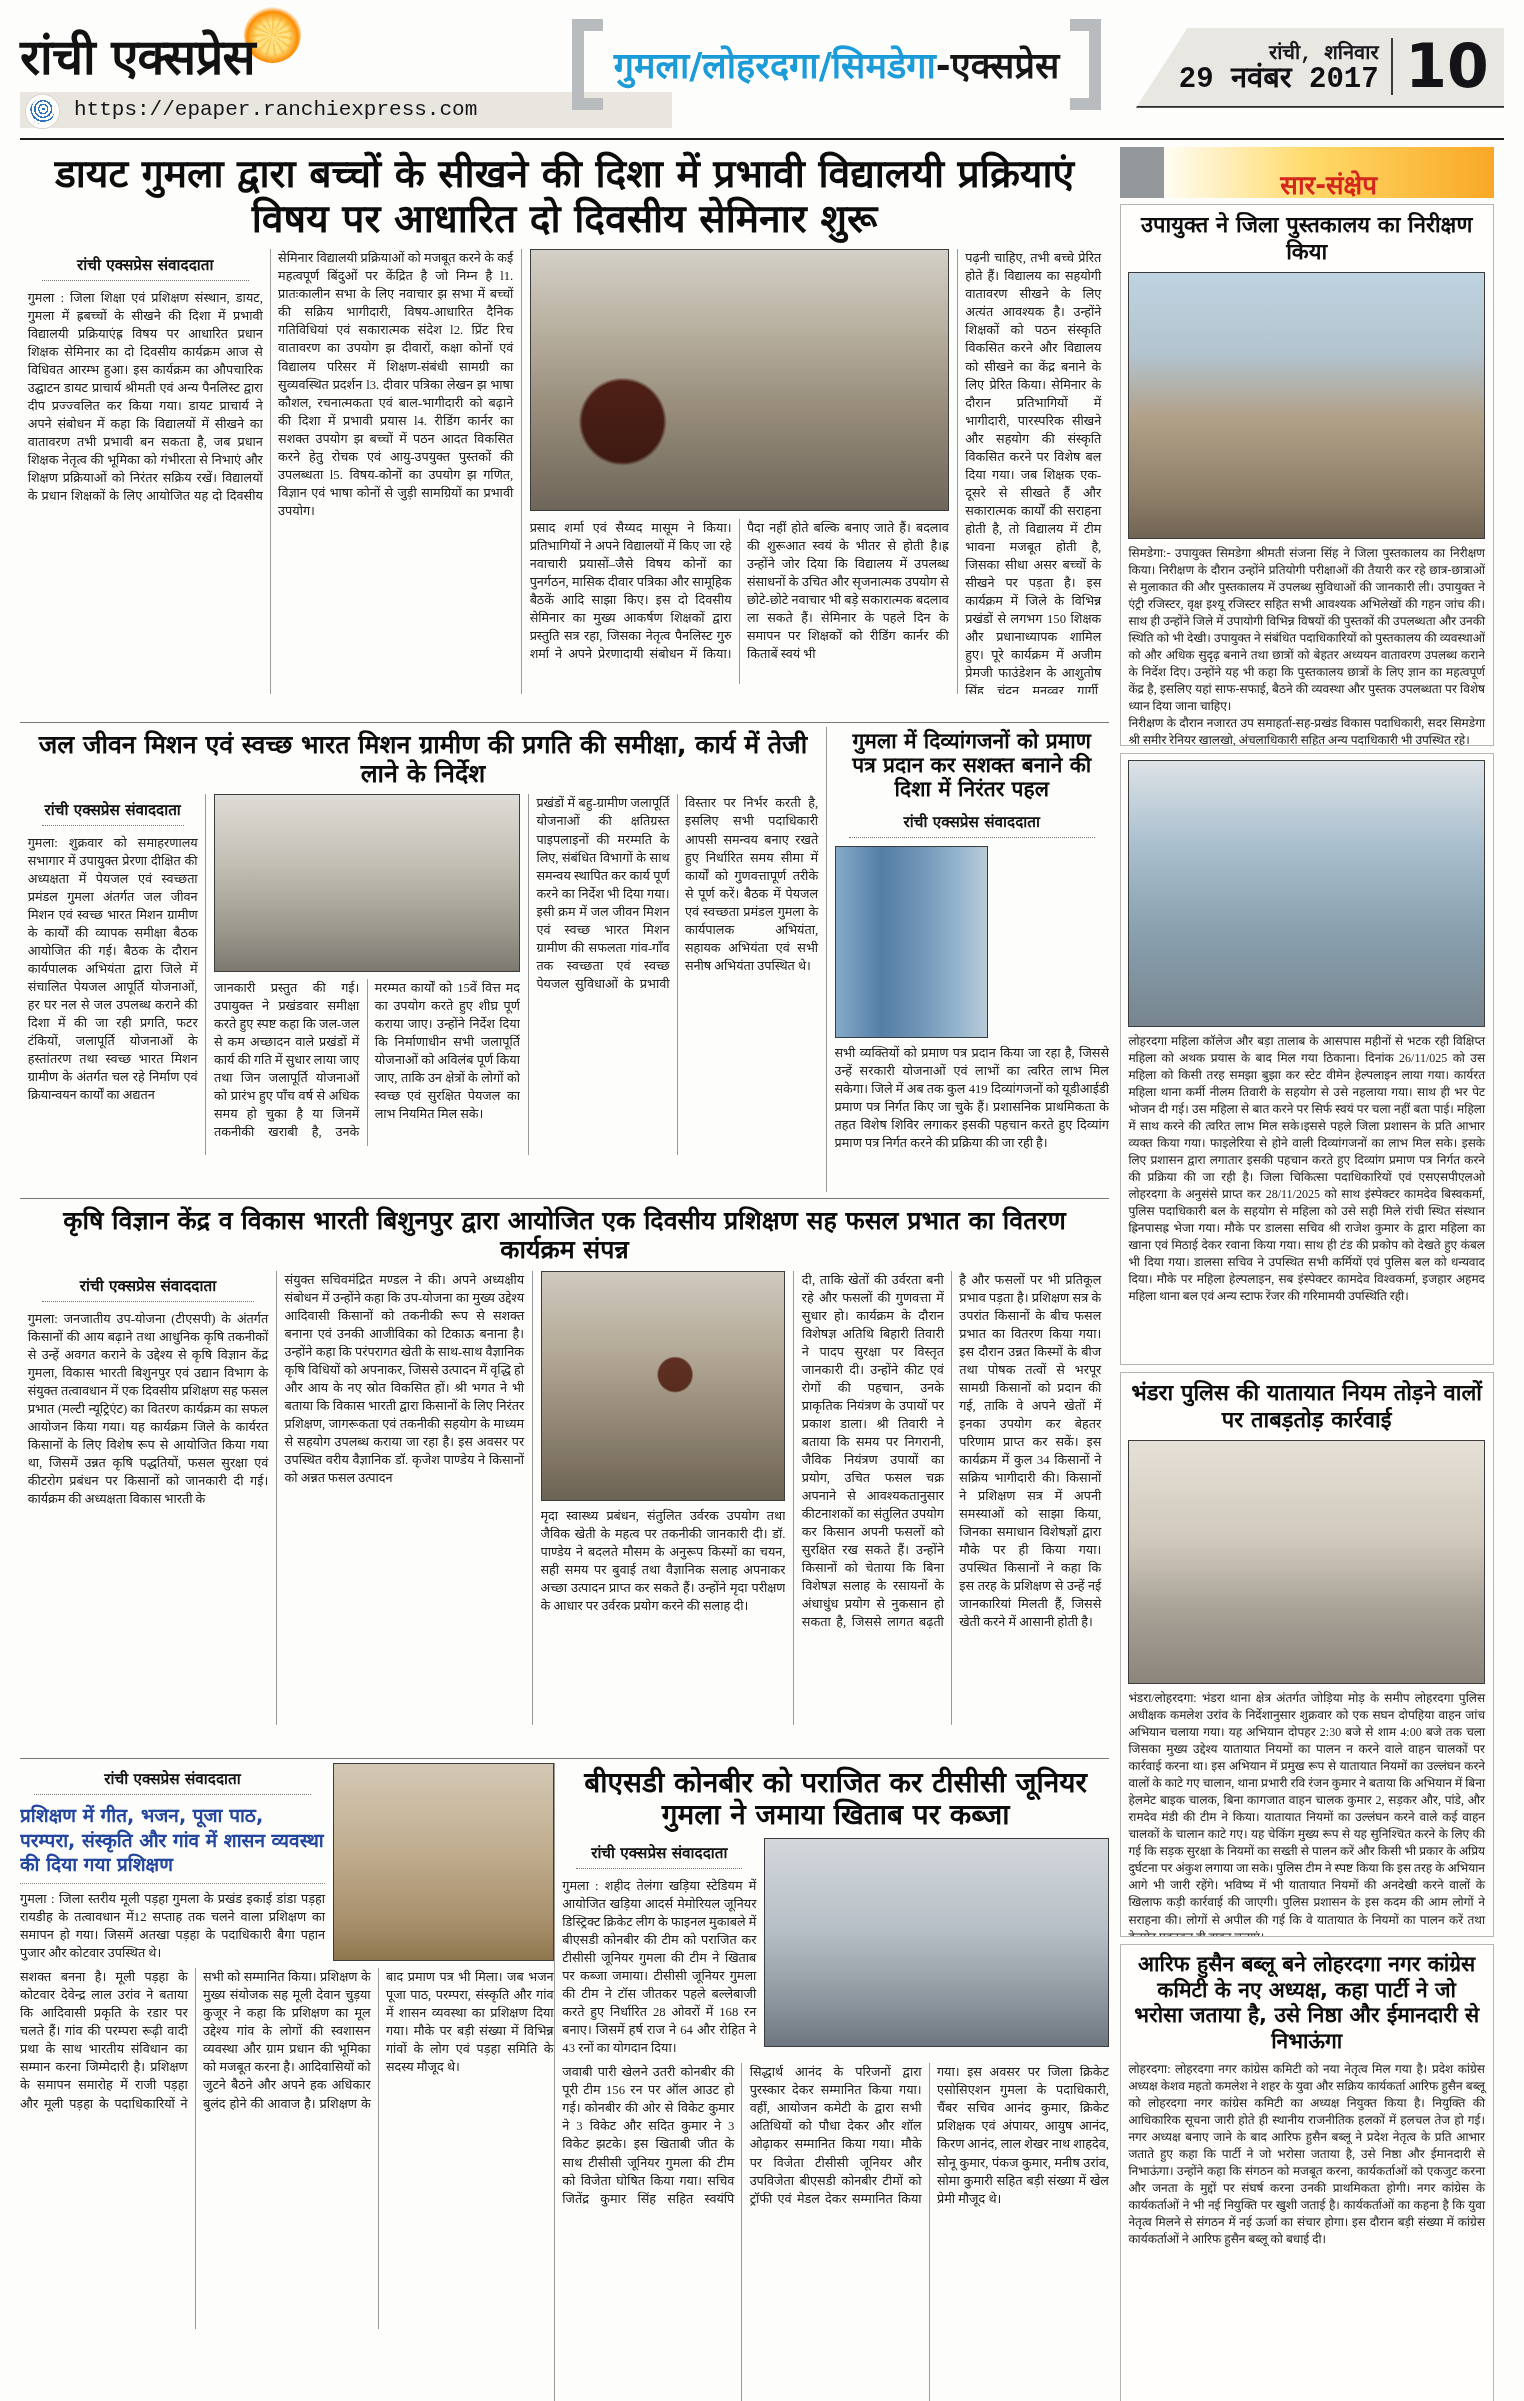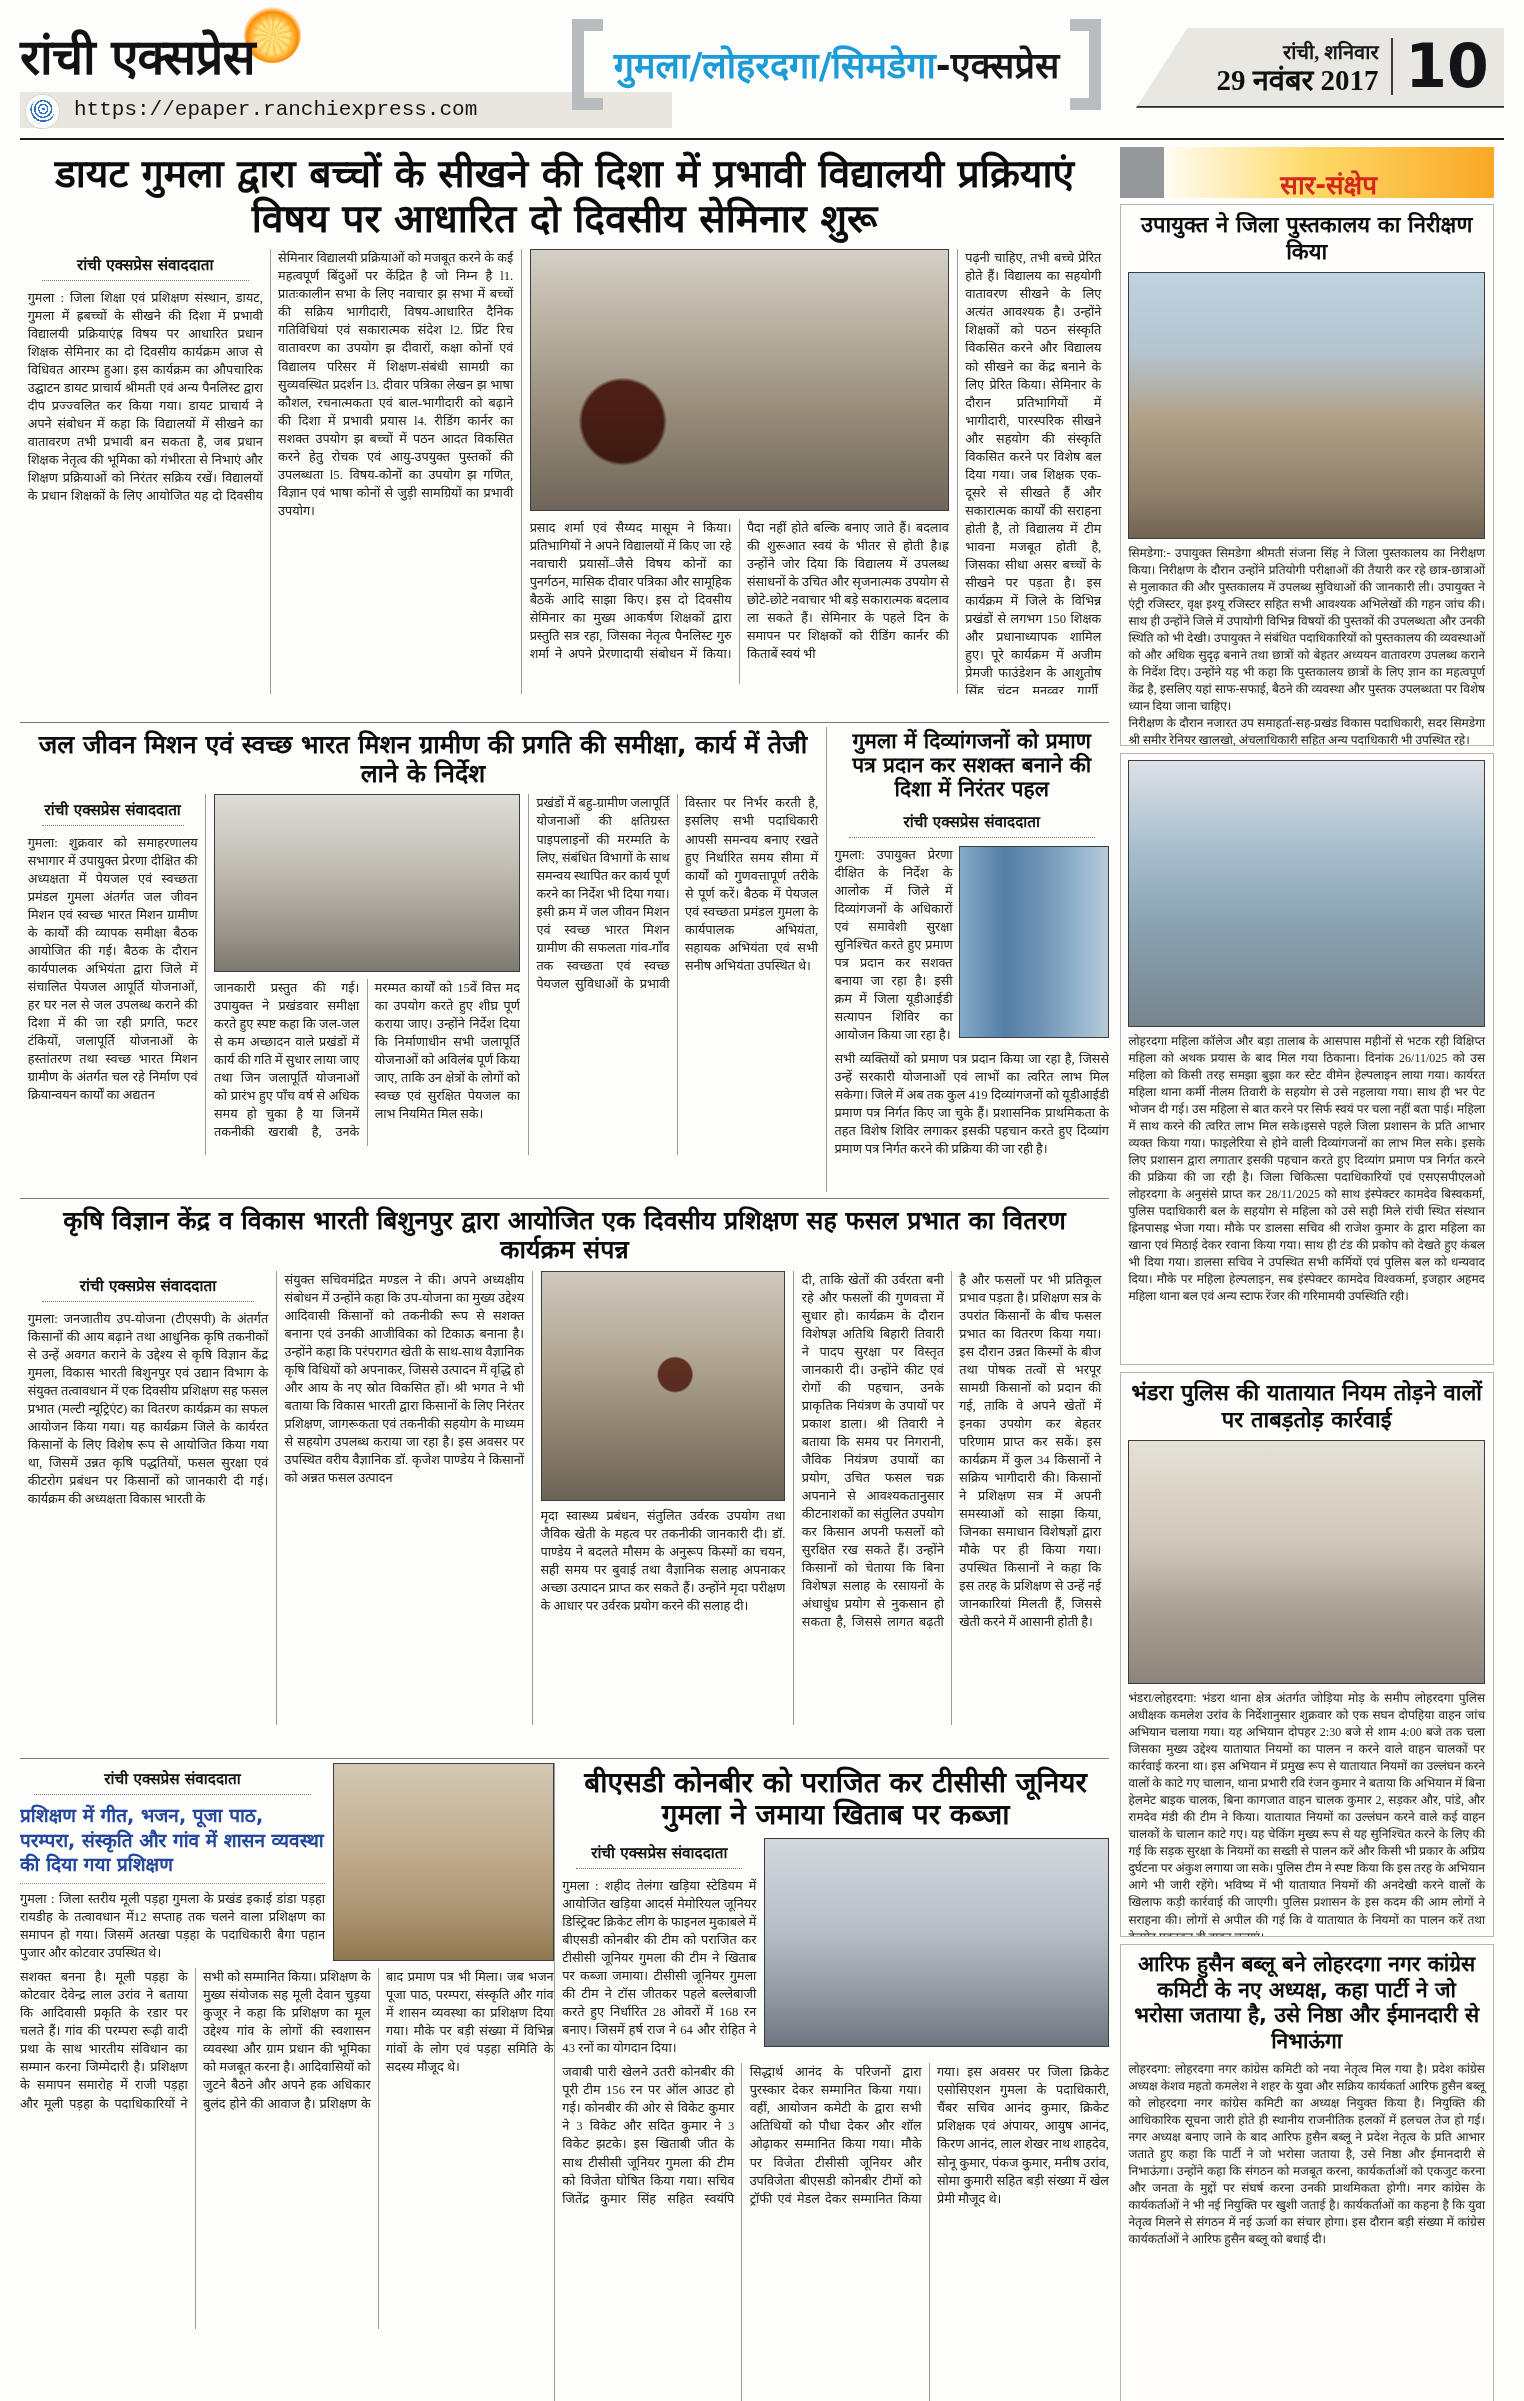--- a/index.html
+++ b/index.html
@@ -27,21 +27,21 @@
   .mast-center { position:absolute; left:552px; top:10.7px; display:flex; align-items:center; height:92px; }
   .bracket { width:31px; height:91px; }
   .bracket.left  { border-left:12.3px solid #b9bcbe; border-top:12.3px solid #b9bcbe; border-bottom:12.3px solid #b9bcbe; }
   .bracket.right { border-right:12.3px solid #b9bcbe; border-top:12.3px solid #b9bcbe; border-bottom:12.3px solid #b9bcbe; }
   .banner-text { font-family:"DejaVu Sans", sans-serif; font-weight:800; font-size:36px; padding:0 10.7px; white-space:nowrap; }
   .banner-text .blue  { color:#1b9cd9; }
   .banner-text .black { color:#161616; }
   .mast-right { margin-left:auto; padding-top:20px; }
   .date-band { width:368px; height:80px; background:#e9e7e1; clip-path:polygon(14% 0, 100% 0, 100% 100%, 0 100%);
                display:flex; align-items:center; justify-content:flex-end; padding-right:15.3px; border-bottom:2.3px solid #2a2a2a; }
-  .date-lines { text-align:right; font-family:Liberation Serif, serif; }
+  .date-lines { text-align:right; font-family:Liberation Mono, monospace; }
   .date-city { font-size:20px; font-weight:700; color:#17171c; }
   .date-date { font-size:29px; font-weight:800; color:#101014; line-height:1.05; }
   .page-num { font-family:"DejaVu Sans", sans-serif; font-size:60px; font-weight:900; color:#141418;
               border-left:2.3px solid #3a3a3a; padding-left:12.3px; margin-left:12.3px; line-height:0.95; }
   .head-rule { height:2.3px; background:#1b1b1b; margin-top:1.5px; }
 
   
   .content { display:flex; gap:10.7px; margin-top:6.1px; }
   .main-col { width:1089px; }
   .sidebar  { width:374px; }
@@ -218,21 +218,20 @@
             </div>
             <div class="jal-z3 zone cols-2">
               <p class="btxt">प्रखंडों में बहु-ग्रामीण जलापूर्ति योजनाओं की क्षतिग्रस्त पाइपलाइनों की मरम्मति के लिए, संबंधित विभागों के साथ समन्वय स्थापित कर कार्य पूर्ण करने का निर्देश भी दिया गया। इसी क्रम में जल जीवन मिशन एवं स्वच्छ भारत मिशन ग्रामीण की सफलता गांव-गाँव तक स्वच्छता एवं स्वच्छ पेयजल सुविधाओं के प्रभावी विस्तार पर निर्भर करती है, इसलिए सभी पदाधिकारी आपसी समन्वय बनाए रखते हुए निर्धारित समय सीमा में कार्यों को गुणवत्तापूर्ण तरीके से पूर्ण करें। बैठक में पेयजल एवं स्वच्छता प्रमंडल गुमला के कार्यपालक अभियंता, सहायक अभियंता एवं सभी सनीष अभियंता उपस्थित थे।</p>
             </div>
           </div>
         </article>
         <article class="a-divyang">
           <h3 class="hl hl-4">गुमला में दिव्यांगजनों को प्रमाण पत्र प्रदान कर सशक्त बनाने की दिशा में निरंतर पहल</h3>
           <div class="byline">रांची एक्सप्रेस संवाददाता</div>
           <div class="dv-top">
-            <p class="btxt dv-lead">गुमला: उपायुक्त प्रेरणा दीक्षित के निर्देश के आलोक में जिले में दिव्यांगजनों के अधिकारों एवं समावेशी सुरक्षा सुनिश्चित करते हुए प्रमाण पत्र प्रदान कर सशक्त बनाया जा रहा है। इसी क्रम में जिला यूडीआईडी सत्यापन शिविर का आयोजन किया जा रहा है।</p>
             <div class="photo ph-divyang"></div>
           </div>
           <p class="btxt dv-below">सभी व्यक्तियों को प्रमाण पत्र प्रदान किया जा रहा है, जिससे उन्हें सरकारी योजनाओं एवं लाभों का त्वरित लाभ मिल सकेगा। जिले में अब तक कुल 419 दिव्यांगजनों को यूडीआईडी प्रमाण पत्र निर्गत किए जा चुके हैं। प्रशासनिक प्राथमिकता के तहत विशेष शिविर लगाकर इसकी पहचान करते हुए दिव्यांग प्रमाण पत्र निर्गत करने की प्रक्रिया की जा रही है।</p>
         </article>
       </div>
 
       <article class="a3 art-sep">
         <h2 class="hl hl-2">कृषि विज्ञान केंद्र व विकास भारती बिशुनपुर द्वारा आयोजित एक दिवसीय प्रशिक्षण सह फसल प्रभात का वितरण कार्यक्रम संपन्न</h2>
         <div class="a3-body">
           <div class="a3-z1 zone">

